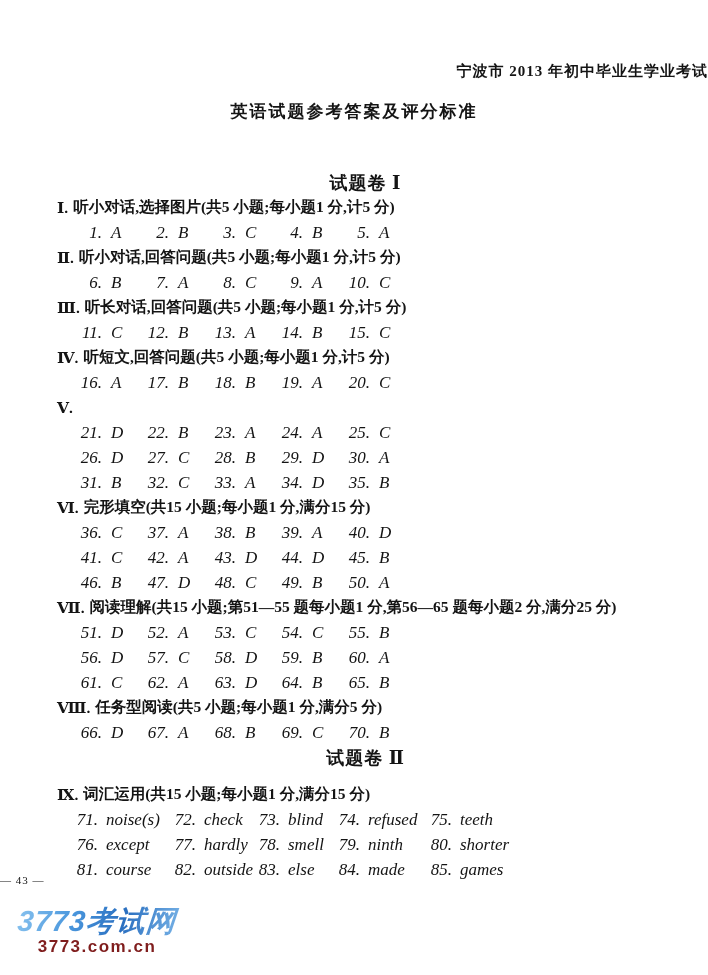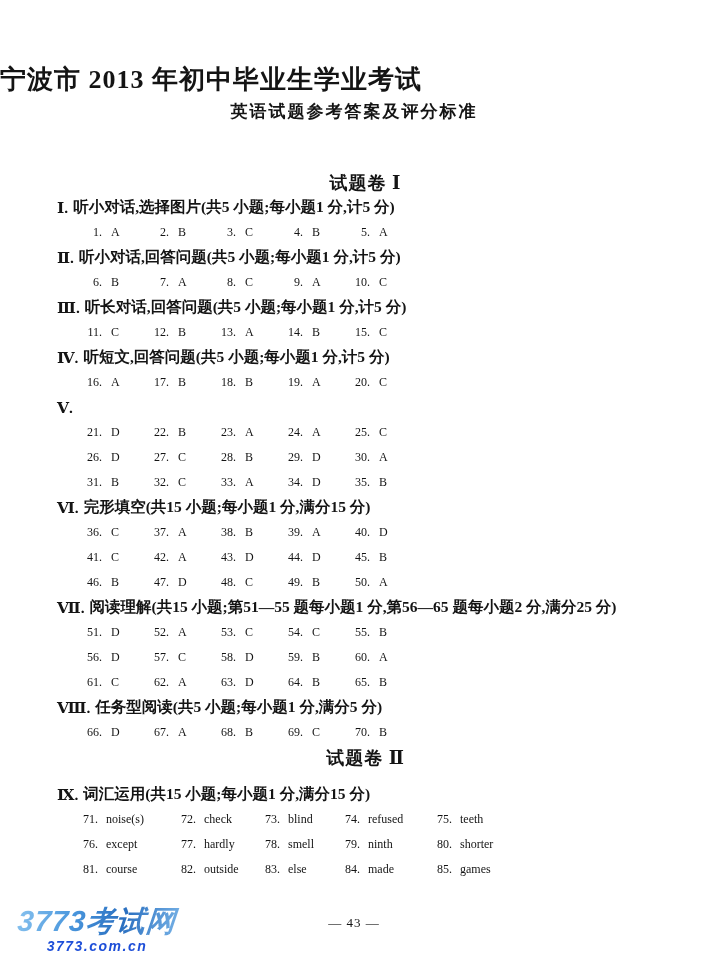--- a/index.html
+++ b/index.html
@@ -8,22 +8,22 @@
     width: 708px;
     height: 975px;
     background: #ffffff;
     overflow: hidden;
     font-family: "Liberation Serif", "DejaVu Serif", serif;
     color: #141414;
   }
   .title {
     position: absolute;
     top: 62px; left: 0; width: 100%;
-    text-align: left;
-    font-size: 26px;
+    text-align: right;
+    font-size: 15px;
     font-weight: 700;
     letter-spacing: 1px;
   }
   .subtitle {
     position: absolute;
     top: 100px; left: 0; width: 100%;
     text-align: center;
     font-size: 17px;
     font-weight: 700;
     letter-spacing: 2px;
@@ -49,21 +49,22 @@
     font-weight: 700;
     font-size: 15.5px;
     white-space: nowrap;
   }
   .numeral { margin-right: 5px; }
   .answer-row {
     display: grid;
     grid-template-columns: 67px 67px 67px 67px auto;
     align-items: center;
     padding-left: 21px;
-    font-size: 12px;
+    font-size: 17px;
+    font-style: italic;
   }
   .answer-row.words {
     grid-template-columns: 98px 84px 80px 92px auto;
     padding-left: 17px;
   }
   .answer-item { white-space: nowrap; }
   .answer-item .q {
     display: inline-block;
     min-width: 24px;
     text-align: right;
@@ -93,32 +94,31 @@
   @supports (-webkit-background-clip: text) {
     .logo-main {
       background: linear-gradient(100deg, #8ec6f0 0%, #4a97dd 35%, #2a6fc0 65%, #7ab5e8 100%);
       -webkit-background-clip: text;
       background-clip: text;
       color: transparent;
       text-shadow: none;
     }
   }
   .logo-sub {
-    font-size: 14px;
+    font-size: 17px;
     font-weight: 700;
     letter-spacing: 1.5px;
     line-height: 19px;
-    color: #1d4ed8;
-    font-style: italic;
+    color: #7f1d1d;
   }
   .page-number {
     position: absolute;
-    top: 915px; left: 0; width: 100%;
-    text-align: center;
-    font-size: 13px;
+    top: 874px; left: 0; width: 100%;
+    text-align: left;
+    font-size: 11px;
     letter-spacing: 1px;
   }
 </style>
 </head>
 <body>
 
 <div class="page">
   <div class="title">宁波市 2013 年初中毕业生学业考试</div>
   <div class="subtitle">英语试题参考答案及评分标准</div>
 

